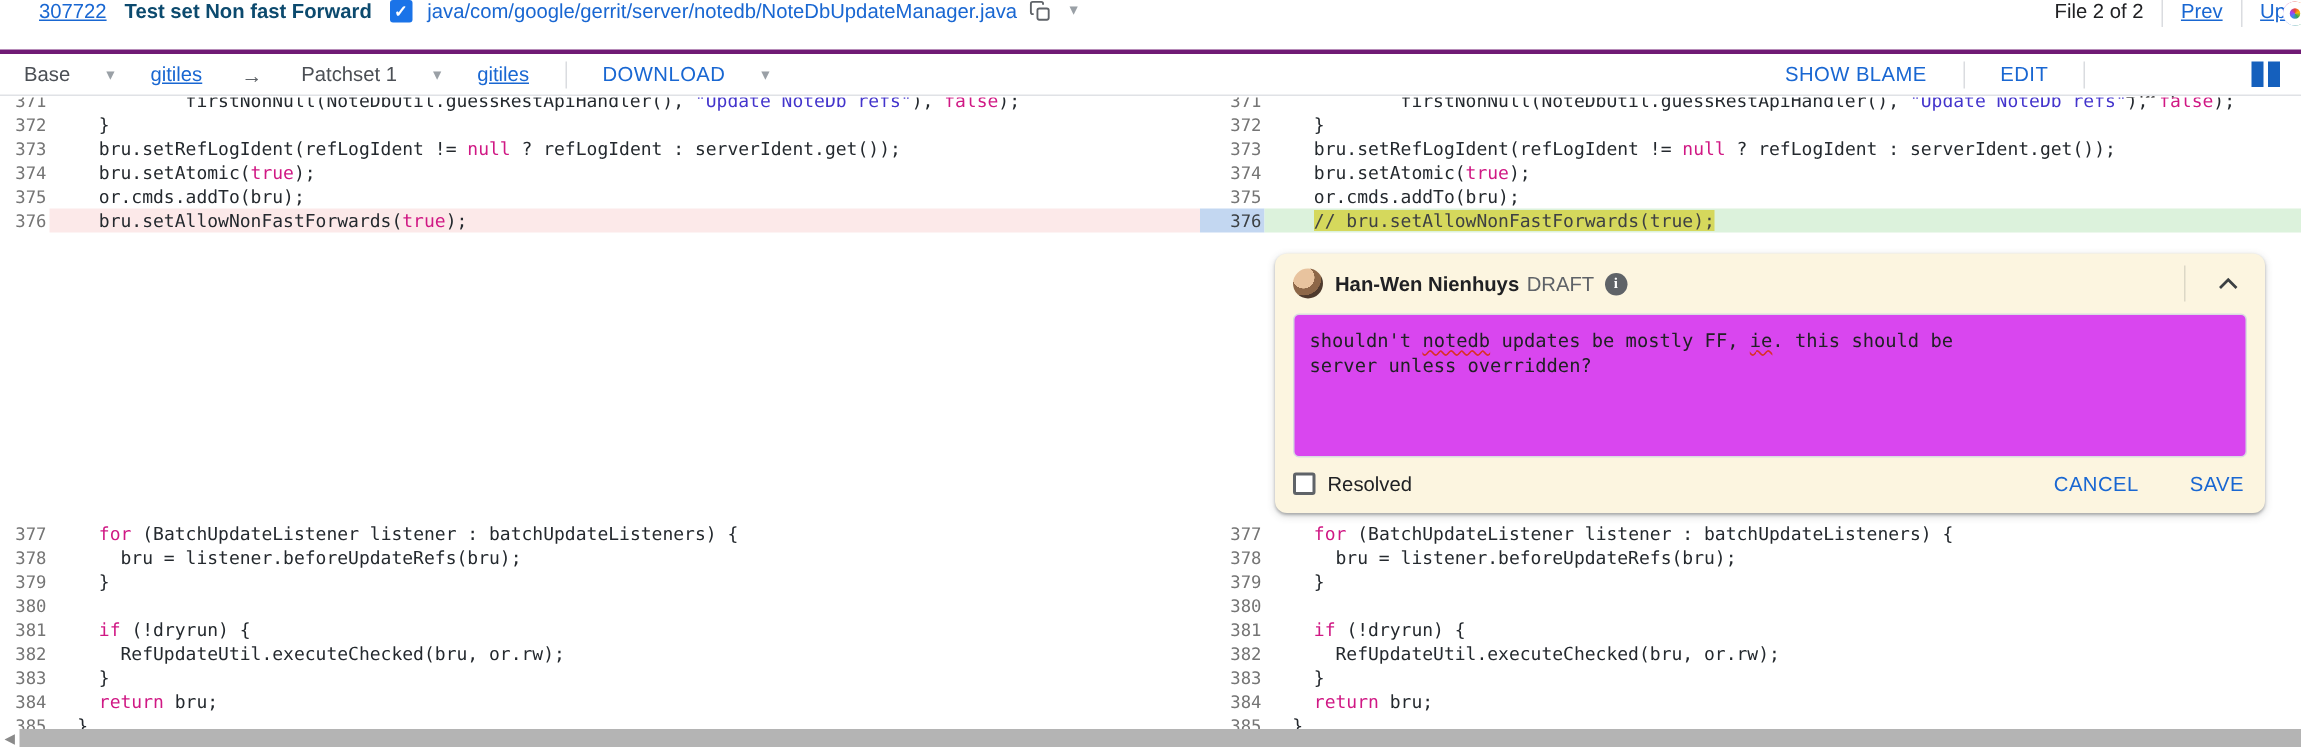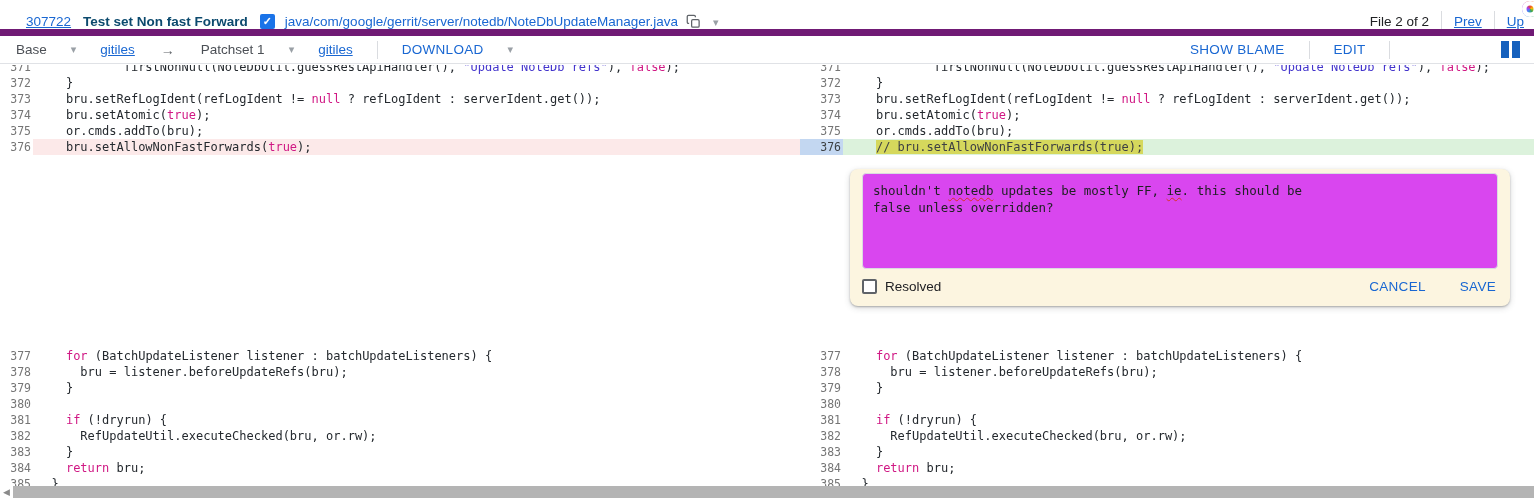--- a/index.html
+++ b/index.html
@@ -1,22 +1,22 @@
 <!DOCTYPE html>
 <html style="--accent: #1967d2; --keyword: #d01884; --string: #4334cc; --removed_bg: #fce9e9; --added_bg: #dcf2dc; --range_hl: #d5d85c; --anchor_bg: #c3d7f1; --box_bg: #fcf5e0; --ln_text: #757575;"><head>
 <meta charset="utf-8">
 <style>
   * { margin:0; padding:0; box-sizing:border-box; }
   html,body { width:1534px; height:502px; overflow:hidden; background:#fff;
               font-family:"Liberation Sans", sans-serif; }
   body { position:relative; color:#202124; }
 
   
-  .app-header{ height:36px; display:flex; align-items:flex-end; gap:12px;
-               padding:0 10px 0 26px; border-bottom:7px solid #701a75; }
+  .app-header{ height:36px; display:flex; align-items:flex-start; gap:12px;
+               padding:0 10px 0 26px; border-bottom:3px solid #701a75; }
   .link{ color:var(--accent); cursor:pointer; text-decoration:none; font-size:13.5px; }
   .link.u{ text-decoration:underline; }
   .chg-title{ font-weight:700; font-size:13.5px; color:#0c4a6e; }
   .hcheck{ width:15px; height:15px; background:#1a73e8; border-radius:2px; color:#fff;
            font-size:11px; font-weight:700; display:inline-flex; align-items:center;
            justify-content:center; }
   .caret{ color:#9aa0a6; font-size:11px; }
   .vdiv{ width:1px; height:18px; background:#dadce0; }
   .spacer{ flex:1; }
   .copy-ic svg{ display:block; }
@@ -260,23 +260,36 @@
         <span class="ln">384</span>
         <span class="code"><span>    </span><span class="k">return</span><span> bru;</span></span>
       </div>
       <div class="drow">
         <span class="ln">385</span>
         <span class="code"><span>  }</span></span>
       </div>
     </div>
 
   <div class="comment-box">
+    <div class="cb-header">
+      <span class="avatar"></span>
+      <span class="cb-author">Han-Wen Nienhuys</span>
+      <span class="cb-badge">DRAFT</span>
+      <span class="info-icon">i</span>
+      <span class="spacer"></span>
+      <span class="cb-divider"></span>
+      <span class="chev">
+        <svg width="13" height="8" viewBox="0 0 13 8" fill="none" stroke="#3c4043" stroke-width="1.8">
+          <polyline points="1,7 6.5,1.5 12,7"></polyline>
+        </svg>
+      </span>
+    </div>
     <div class="cb-textarea">
       <div><span>shouldn't </span><span class="sq">notedb</span><span> updates be mostly FF, </span><span class="sq">ie</span><span>. this should be</span></div>
-      <div>false unless overridden?</div>
+      <div>server unless overridden?</div>
     </div>
     <div class="cb-footer">
       <span class="cb-check"></span>
       <span class="cb-resolved">Resolved</span>
       <span class="spacer"></span>
       <span class="cb-btn">CANCEL</span>
       <span class="cb-btn">SAVE</span>
     </div>
   </div>
 </div>

